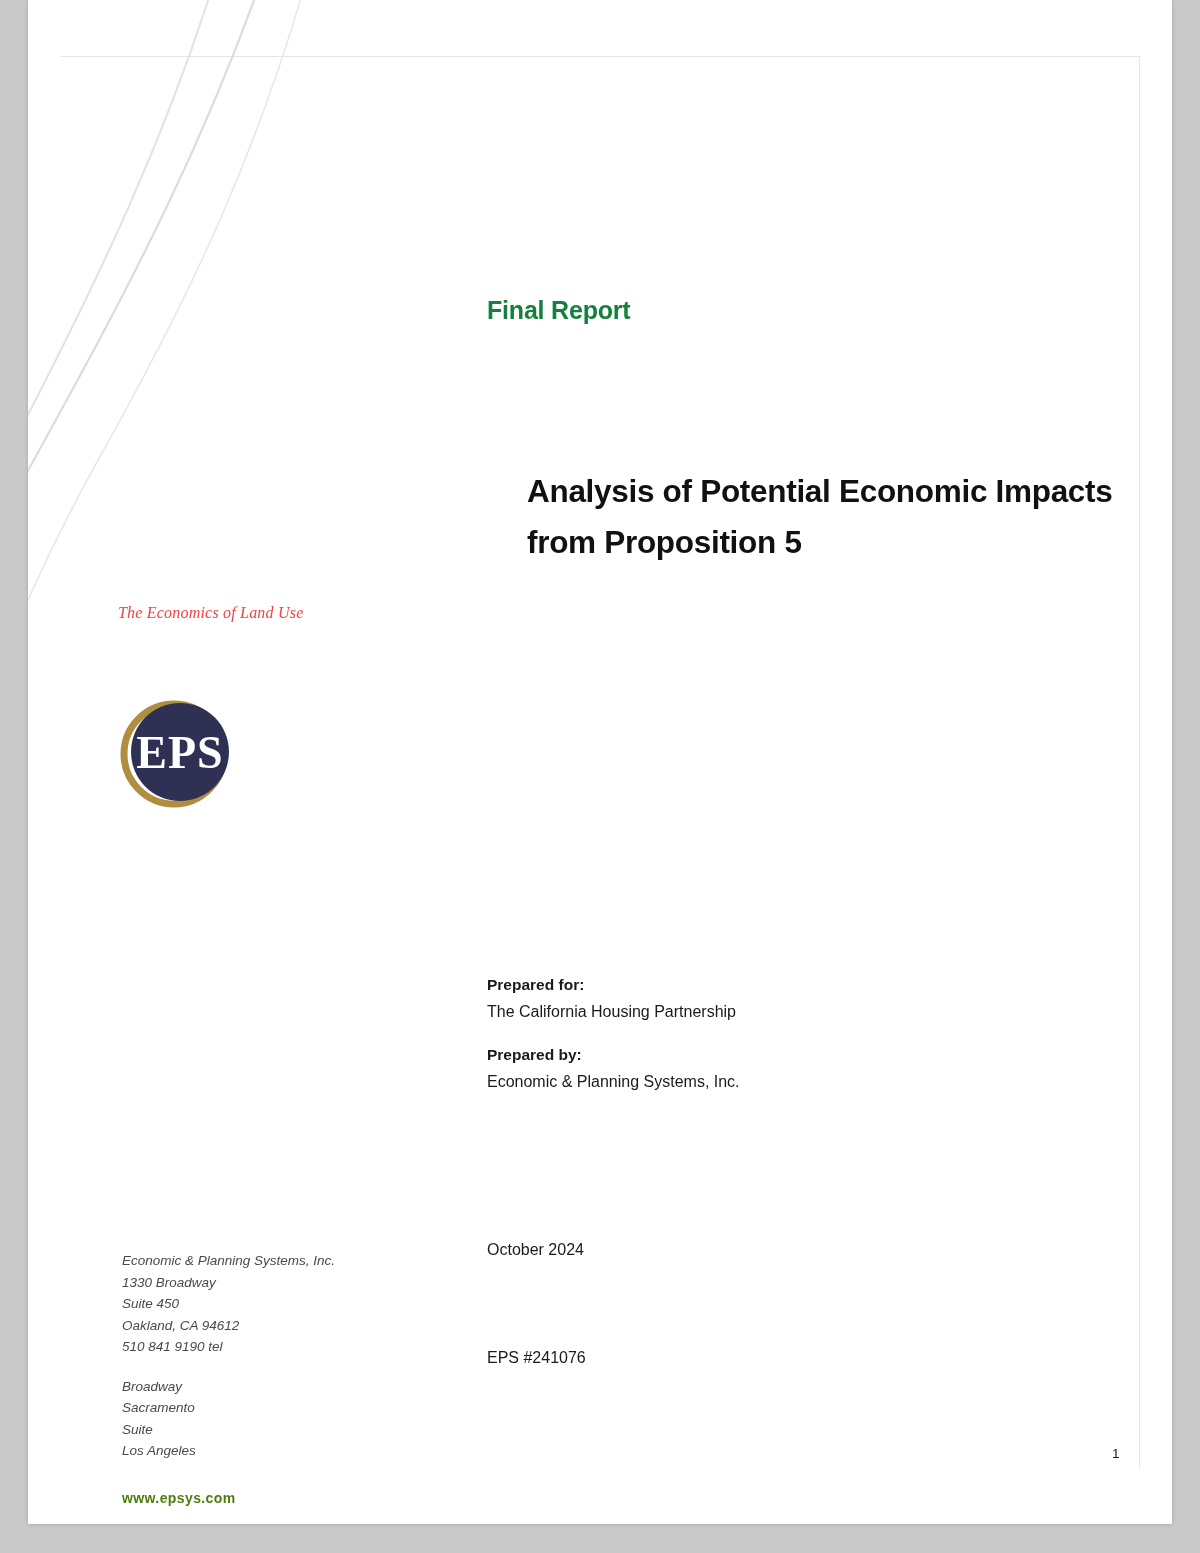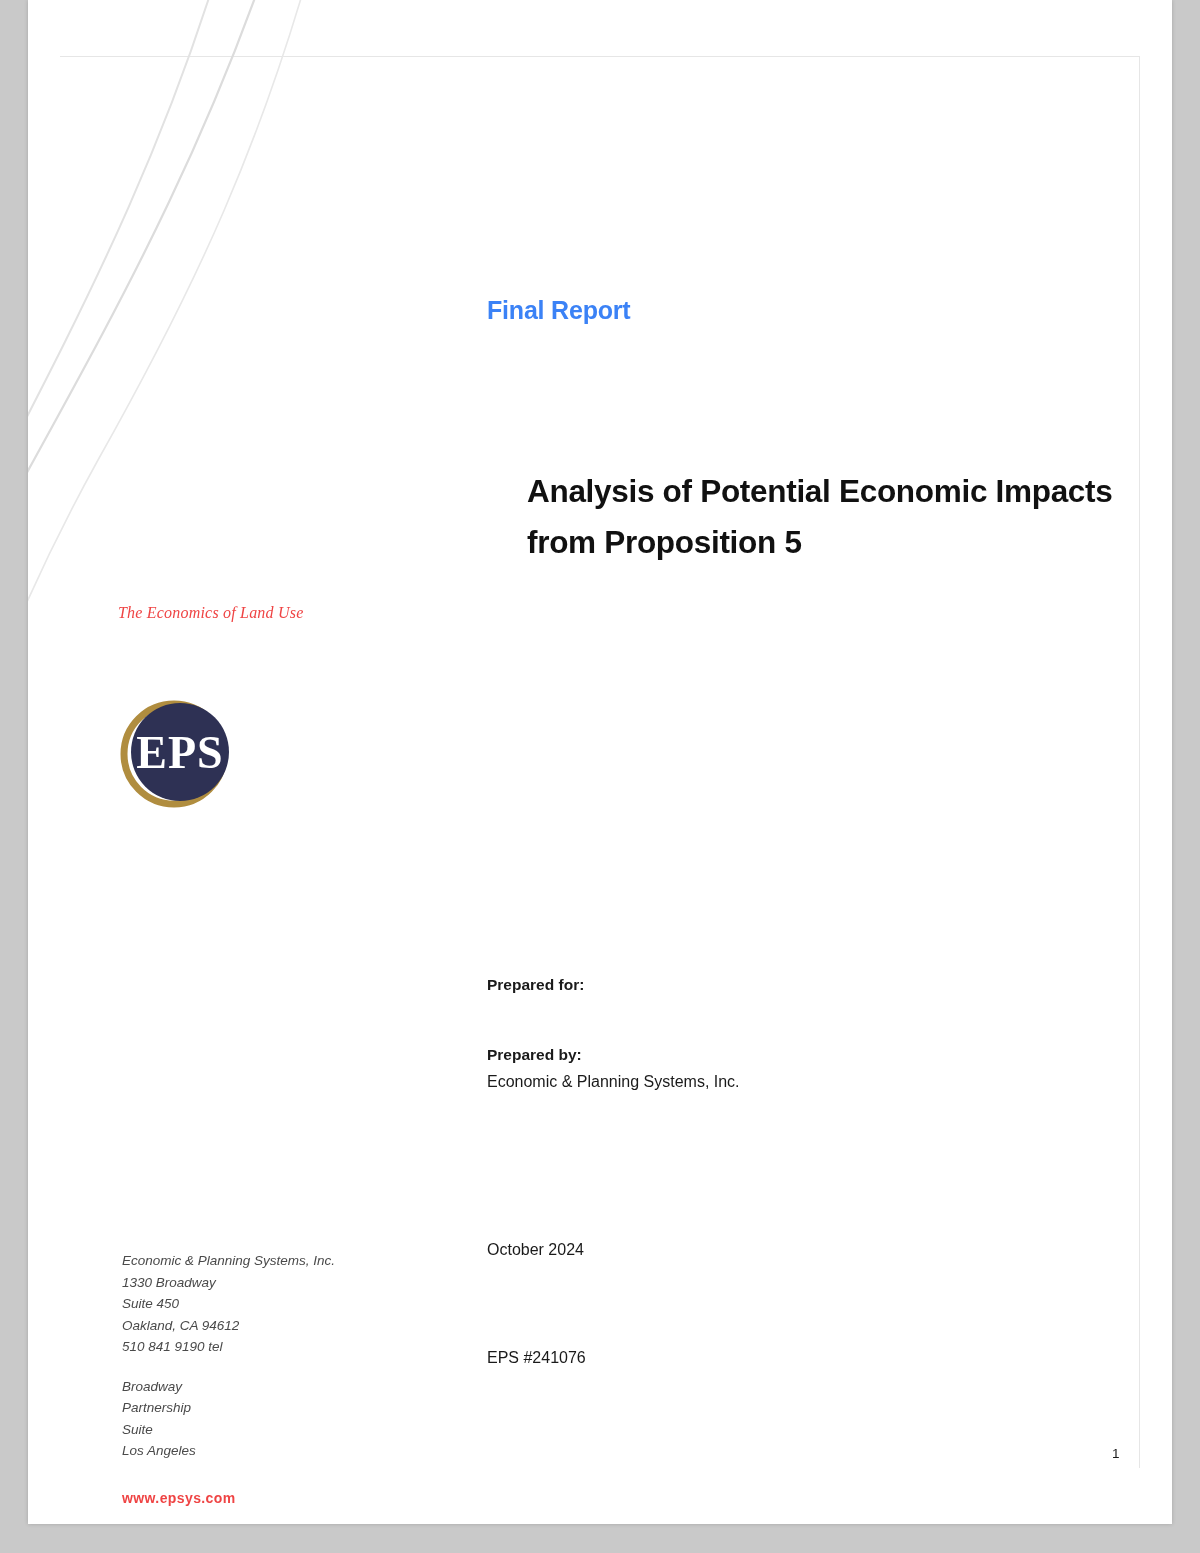--- a/index.html
+++ b/index.html
@@ -88,31 +88,31 @@
   }
 
   .website {
     position: absolute;
     left: 94px;
     top: 1490px;
     font-family: "Liberation Sans", sans-serif;
     font-weight: bold;
     font-size: 14px;
     letter-spacing: 0.4px;
-    color: #ef4444;
+    color: #4d7c0f;
   }
 
   
   .final-report {
     position: absolute;
     left: 459px;
     top: 296px;
     font-size: 25px;
     font-weight: bold;
-    color: #3b82f6;
+    color: #15803d;
     letter-spacing: -0.2px;
   }
 
   .doc-title {
     position: absolute;
     left: 459px;
     top: 466px;
     width: 620px;
     font-size: 31.5px;
     font-weight: bold;
@@ -184,33 +184,34 @@
   </div>
 
   <div class="addr">
     <span>Economic &amp; Planning Systems, Inc.</span><br>
     <span>1330 Broadway</span><br>
     <span>Suite 450</span><br>
     <span>Oakland, CA 94612</span><br>
     <span>510 841 9190 tel</span>
     <span class="gap"></span>
     <span>Broadway</span><br>
-    <span>Partnership</span><br>
+    <span>Sacramento</span><br>
     <span>Suite</span><br>
     <span>Los Angeles</span>
   </div>
 
   <div class="website">www.epsys.com</div>
 
   <div class="final-report">Final Report</div>
 
   <div class="doc-title">Analysis of Potential Economic Impacts from Proposition 5</div>
 
   <div class="block" id="prepared-for-block">
     <span class="lbl">Prepared for:</span>
+    <span class="val">The California Housing Partnership</span>
   </div>
 
   <div class="block" id="prepared-by-block">
     <span class="lbl">Prepared by:</span>
     <span class="val">Economic &amp; Planning Systems, Inc.</span>
   </div>
 
   <div class="plain-line" id="doc-date">October 2024</div>
 
   <div class="plain-line" id="doc-number">EPS #241076</div>

